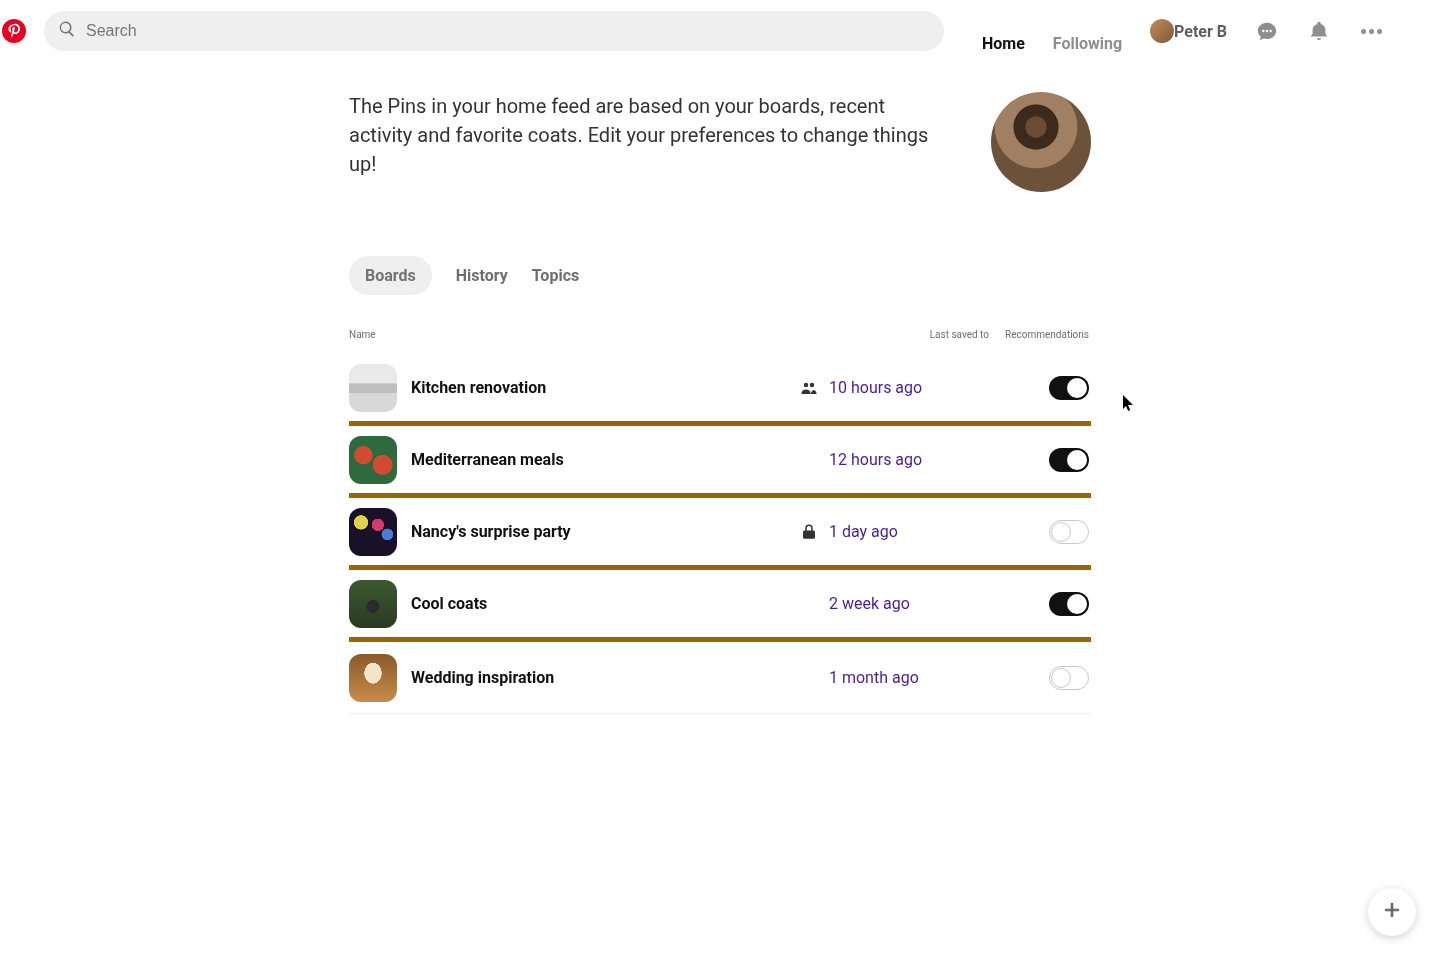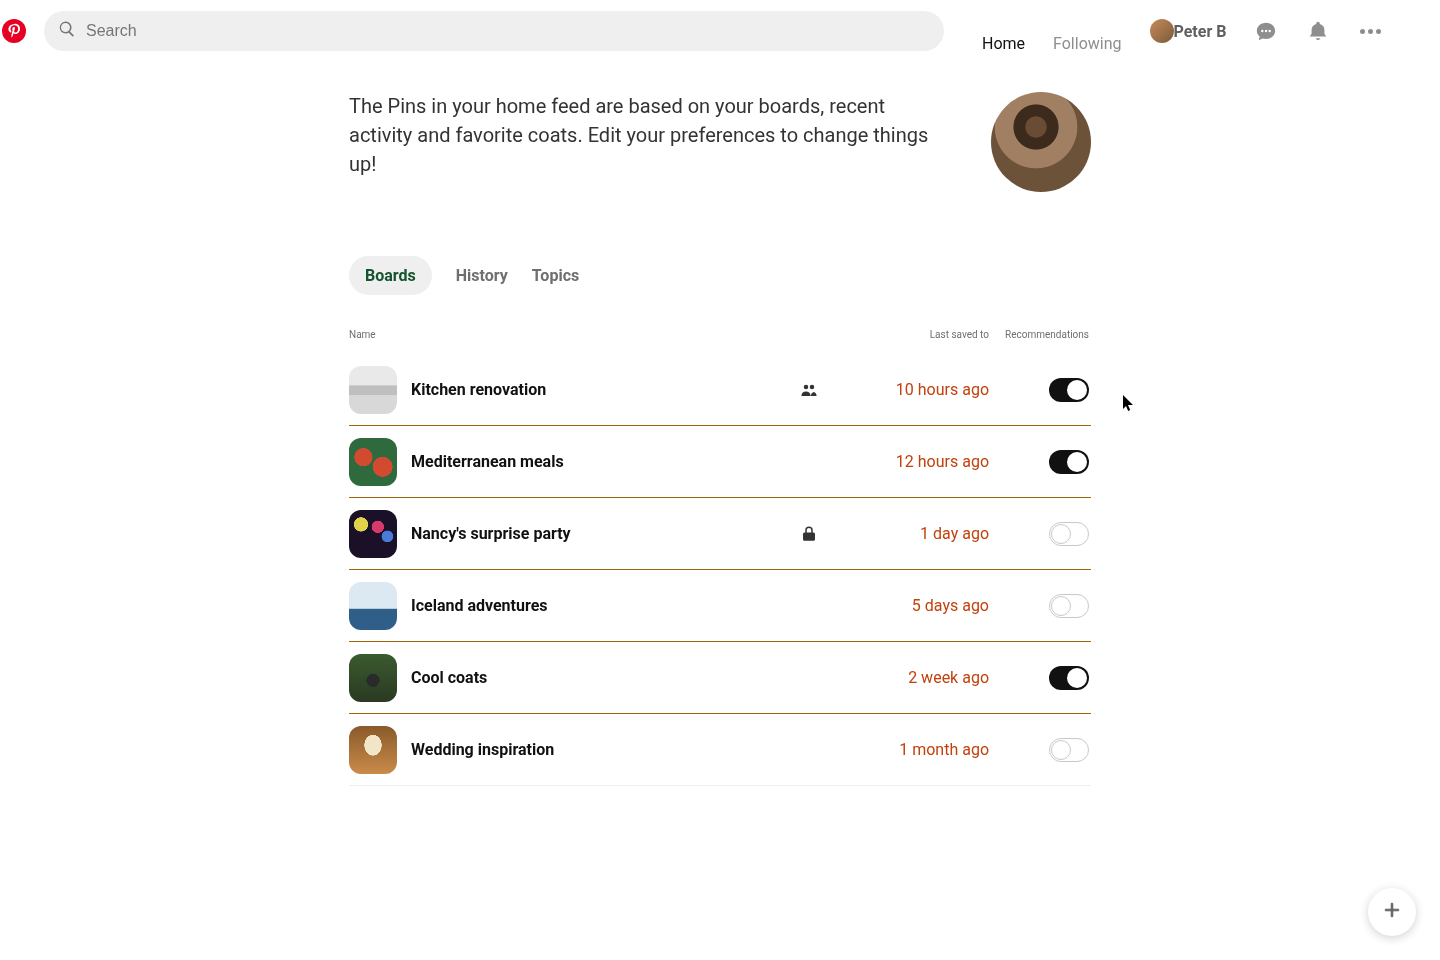--- a/index.html
+++ b/index.html
@@ -35,21 +35,21 @@
     max-width: 900px;
   }
   .search-wrap svg { width: 18px; height: 18px; fill: #767676; }
   .search-wrap input {
     border: none; background: transparent; outline: none;
     font-size: 16px; color: #333; width: 100%;
   }
   .search-wrap input::placeholder { color: #767676; font-weight: 500; }
 
   .nav-links { display: flex; align-items: center; gap: 28px; margin-left: 20px; }
-  .nav-link { font-size: 16px; font-weight: 400; cursor: pointer; margin-top: 24px; }
+  .nav-link { font-size: 16px; font-weight: 700; cursor: pointer; margin-top: 24px; }
   .nav-link.home { color: #111; }
   .nav-link.following { color: #8e8e8e; }
 
   .user-chip { display: flex; align-items: center; cursor: pointer; }
   .user-chip .avatar-sm {
     width: 24px; height: 24px; border-radius: 50%;
     background: linear-gradient(135deg,#c98b5a,#7a5a3a);
   }
   .user-chip span { font-weight: 700; color: #5f5f5f; font-size: 16px; }
 
@@ -67,49 +67,49 @@
 
   .avatar-lg {
     width: 100px; height: 100px; border-radius: 50%; flex-shrink: 0;
     background: radial-gradient(circle at 45% 35%, #6a4b34 0 12%, #3c2b1d 13% 26%, #a07f63 27% 48%, #6b5238 49% 100%);
   }
 
   
   .tabs { display: flex; gap: 24px; margin-top: 64px; margin-bottom: 34px; align-items: center; }
   .tab { font-size: 16px; font-weight: 700; color: #6f6f6f; cursor: pointer; padding: 10px 0; }
   .tab.active {
-    color: #14532d; background: #efefef; border-radius: 999px; padding: 10px 16px;
+    color: #737373; background: #efefef; border-radius: 999px; padding: 10px 16px;
   }
 
   
   .table-head, .row {
     display: grid;
     grid-template-columns: 440px 40px 160px 100px;
     align-items: center;
   }
   .table-head { color: #6f6f6f; font-size: 10px; padding-bottom: 14px; }
   .table-head .col-rec { text-align: right; }
   .table-head .col-last { text-align: right; }
 
   .row {
     height: 72px;
-    border-bottom: 1px solid #a16207;
+    border-bottom: 5px solid #a16207;
   }
   .row:last-child { border-bottom: 1px solid #efefef; }
 
   .cell-name { display: flex; align-items: center; gap: 14px; }
   .thumb {
     width: 48px; height: 48px; border-radius: 12px; flex-shrink: 0;
   }
   .board-title { font-size: 16px; font-weight: 700; }
 
   .cell-icon { display:flex; justify-content:center; }
   .cell-icon svg { width:18px; height:18px; fill:#333; }
 
-  .cell-last { text-align: right; font-size: 16px; color: #c2410c; }
+  .cell-last { font-size: 16px; color: #4c1d95; }
 
   .cell-rec { display: flex; justify-content: flex-end; }
 
   
   .toggle {
     width: 40px; height: 24px; border-radius: 999px; position: relative; cursor: pointer;
   }
   .toggle .knob {
     position: absolute; top: 2px; width: 20px; height: 20px; border-radius: 50%; background: #fff;
     transition: left .15s;
@@ -259,33 +259,20 @@
         </div>
         <div class="cell-last">1 day ago</div>
         <div class="cell-rec">
           <div class="toggle off">
             <div class="knob"></div>
           </div>
         </div>
       </div>
       <div class="row">
         <div class="cell-name">
-          <div class="thumb iceland"></div>
-          <div class="board-title">Iceland adventures</div>
-        </div>
-        <div class="cell-icon"></div>
-        <div class="cell-last">5 days ago</div>
-        <div class="cell-rec">
-          <div class="toggle off">
-            <div class="knob"></div>
-          </div>
-        </div>
-      </div>
-      <div class="row">
-        <div class="cell-name">
           <div class="thumb coats"></div>
           <div class="board-title">Cool coats</div>
         </div>
         <div class="cell-icon"></div>
         <div class="cell-last">2 week ago</div>
         <div class="cell-rec">
           <div class="toggle on">
             <div class="knob"></div>
           </div>
         </div>

